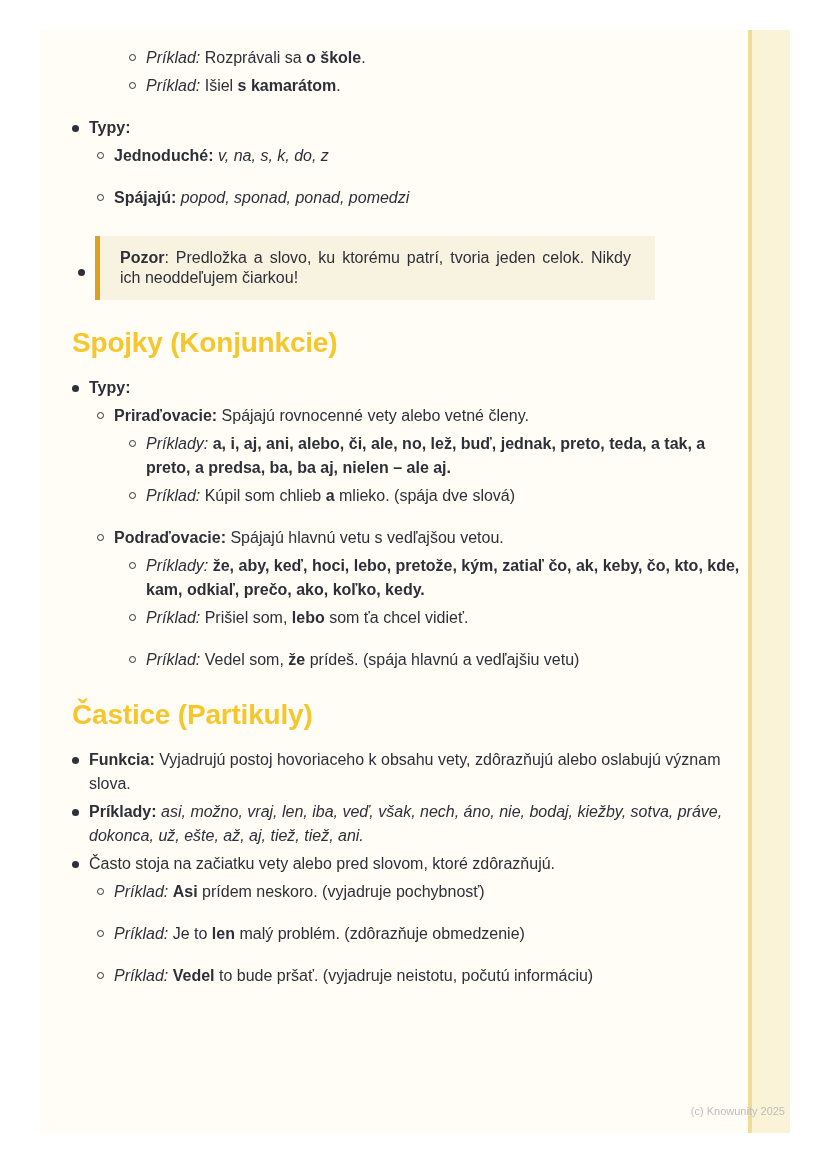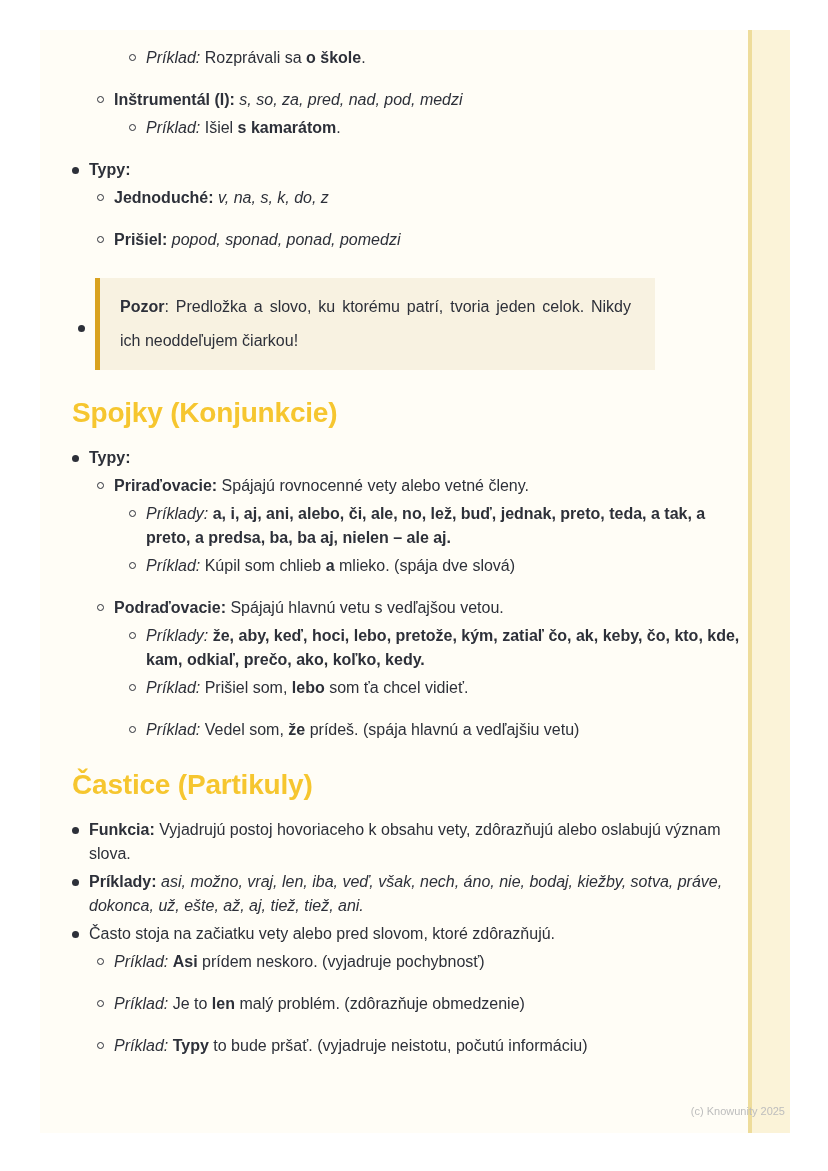--- a/index.html
+++ b/index.html
@@ -40,55 +40,51 @@
     font-size:28px;line-height:30px;font-weight:bold;
     margin:28px 0 18px;letter-spacing:-0.2px;
   }
   .callout-row{margin:26px 0;align-items:center;margin-left:6px;}
   .callout-box{
     background:var(--callout_bg,#f8f2e1);
     border-left:5px solid var(--callout_bar,#d9a21f);
     padding:12px 24px 12px 20px;
     width:511px;
   }
-  .callout-text{text-align:justify;line-height:34px;}
+  .callout-text{text-align:justify;line-height:20px;}
   .footer{
     position:absolute;right:5px;bottom:16px;z-index:2;
     font-size:11px;color:var(--footer_text,#bdbdbd);margin-left:24px;
   }
 </style>
 </head>
 <body>
 
 <div class="paper">
   <div class="strip"></div>
   <div class="content">
       <div class="li-row level3">
         <div class="marker m-circle"></div>
         <div class="li-text"><span class="i">Príklad:</span><span> Rozprávali sa </span><span class="b">o škole</span><span>.</span></div>
       </div>
-      <div class="li-row level2 gap-lg">
-        <div class="marker m-circle"></div>
-        <div class="li-text"><span class="b">Inštrumentál (I):</span><span class="i"> s, so, za, pred, nad, pod, medzi</span></div>
-      </div>
       <div class="li-row level3">
         <div class="marker m-circle"></div>
         <div class="li-text"><span class="i">Príklad:</span><span> Išiel </span><span class="b">s kamarátom</span><span>.</span></div>
       </div>
       <div class="li-row level1 gap-lg">
         <div class="marker m-dot"></div>
         <div class="li-text"><span class="b">Typy:</span></div>
       </div>
       <div class="li-row level2">
         <div class="marker m-circle"></div>
         <div class="li-text"><span class="b">Jednoduché:</span><span class="i"> v, na, s, k, do, z</span></div>
       </div>
       <div class="li-row level2 gap-lg">
         <div class="marker m-circle"></div>
-        <div class="li-text"><span class="b">Prišiel:</span><span class="i"> popod, sponad, ponad, pomedzi</span></div>
+        <div class="li-text"><span class="b">Spájajú:</span><span class="i"> popod, sponad, ponad, pomedzi</span></div>
       </div>
       <div class="li-row callout-row">
         <div class="marker m-dot"></div>
         <div class="callout-box">
           <div class="callout-text"><span class="b">Pozor</span><span>: Predložka a slovo, ku ktorému patrí, tvoria jeden celok. Nikdy ich neoddeľujem čiarkou!</span></div>
         </div>
       </div>
       <div class="heading">Spojky (Konjunkcie)</div>
       <div class="li-row level1">
         <div class="marker m-dot"></div>
@@ -138,17 +134,17 @@
       <div class="li-row level2">
         <div class="marker m-circle"></div>
         <div class="li-text"><span class="i">Príklad:</span><span> </span><span class="b">Asi</span><span> prídem neskoro. (vyjadruje pochybnosť)</span></div>
       </div>
       <div class="li-row level2 gap-lg">
         <div class="marker m-circle"></div>
         <div class="li-text"><span class="i">Príklad:</span><span> Je to </span><span class="b">len</span><span> malý problém. (zdôrazňuje obmedzenie)</span></div>
       </div>
       <div class="li-row level2 gap-lg">
         <div class="marker m-circle"></div>
-        <div class="li-text"><span class="i">Príklad:</span><span> </span><span class="b">Typy</span><span> to bude pršať. (vyjadruje neistotu, počutú informáciu)</span></div>
+        <div class="li-text"><span class="i">Príklad:</span><span> </span><span class="b">Vedel</span><span> to bude pršať. (vyjadruje neistotu, počutú informáciu)</span></div>
       </div>
     </div>
   <div class="footer">(c) Knowunity 2025</div>
 </div>
 
 </body></html>

